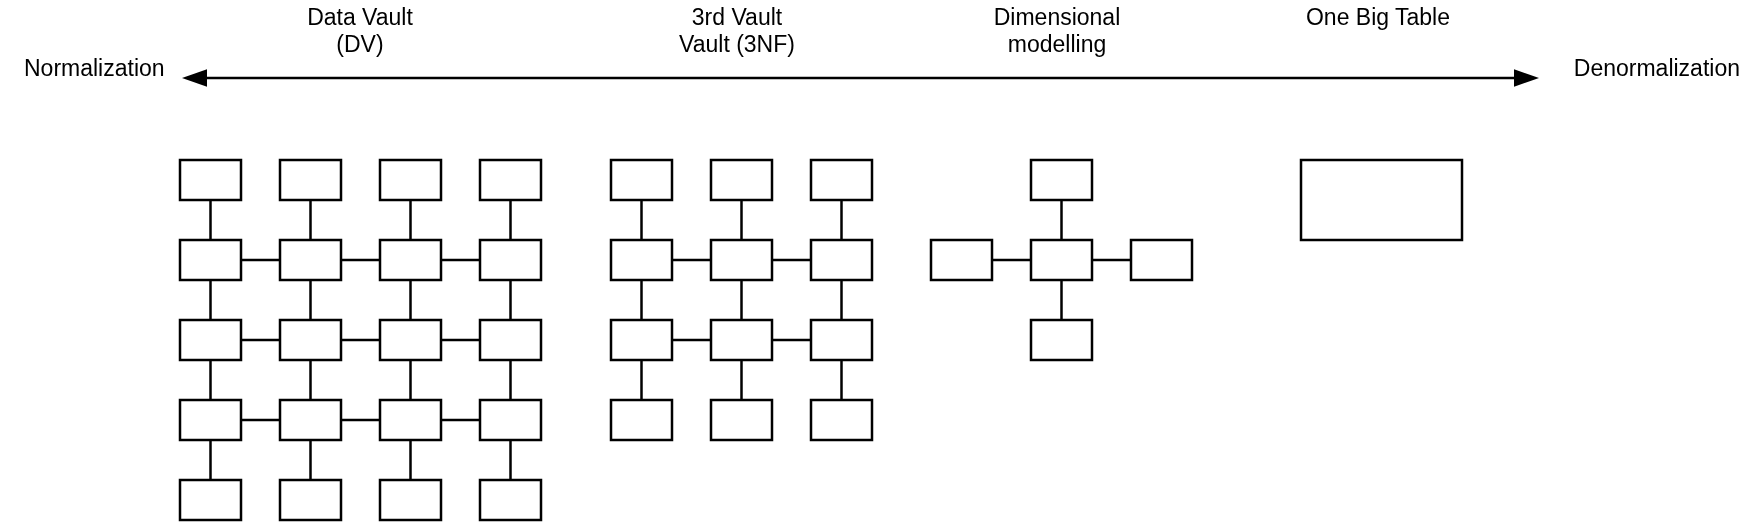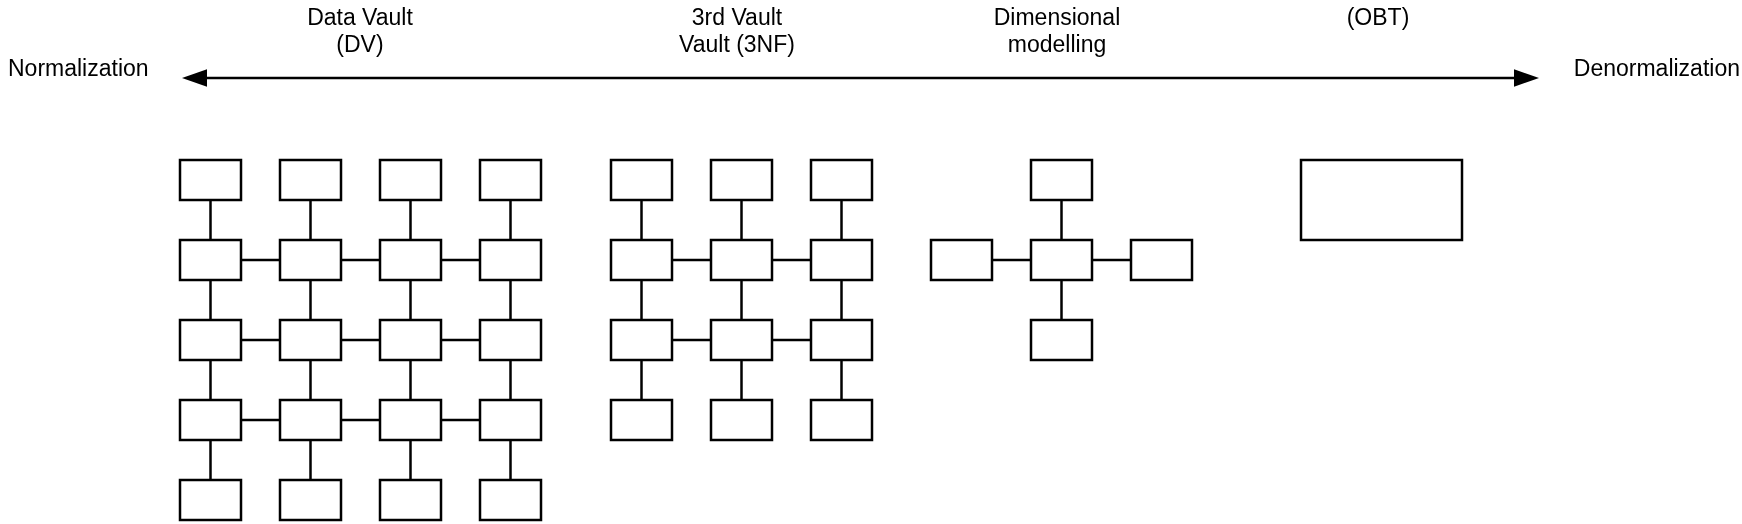--- a/index.html
+++ b/index.html
@@ -21,21 +21,21 @@
     left: 0;
     top: 0;
   }
   .axis-label {
     position: absolute;
     top: 55px;
     font-size: 23px;
     line-height: 27px;
     white-space: nowrap;
   }
-  .axis-label.left  { left: 8px; text-align: right; }
+  .axis-label.left  { left: 24px; text-align: right; }
   .axis-label.right { right: 2px; }
   .group-label {
     position: absolute;
     top: 4px;
     transform: translateX(-50%);
     text-align: center;
     font-size: 23px;
     line-height: 27px;
     white-space: nowrap;
   }
@@ -148,16 +148,16 @@
       </div>
       <div class="group-label" style="left: 737px;">
         <div>3rd Vault</div>
         <div>Vault (3NF)</div>
       </div>
       <div class="group-label" style="left: 1057px; text-align: center;">
         <div>Dimensional</div>
         <div>modelling</div>
       </div>
       <div class="group-label" style="left: 1378px;">
-        <div>(OBT)</div>
+        <div>One Big Table</div>
       </div>
     </div>
 </div>
 
 </body></html>

